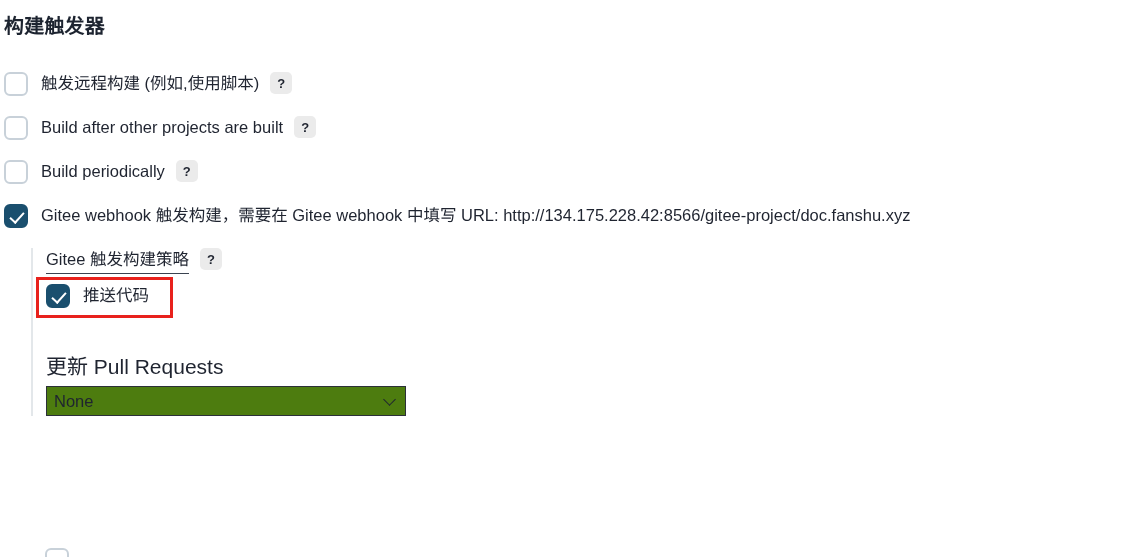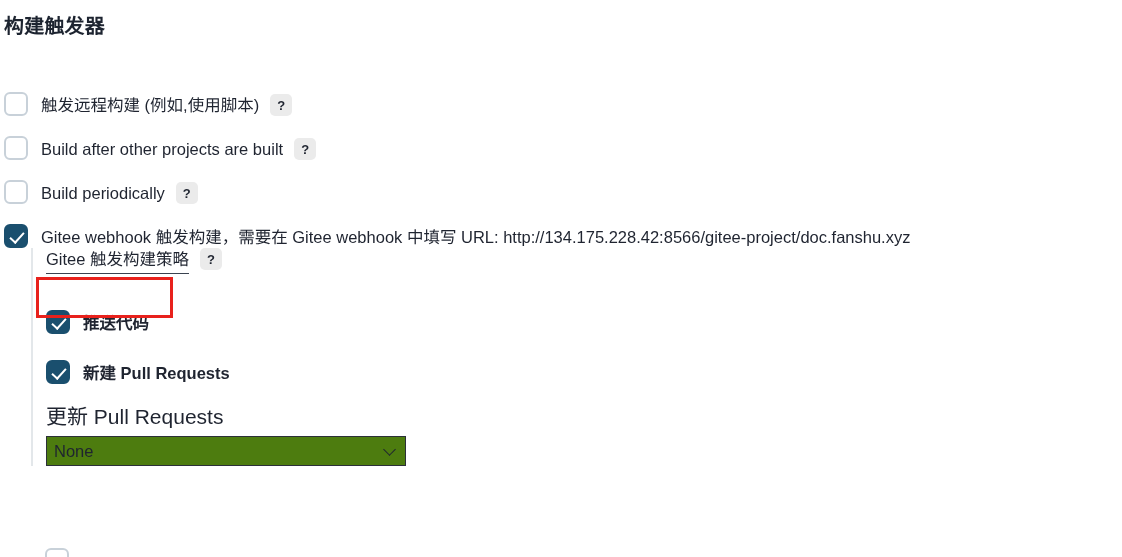--- a/index.html
+++ b/index.html
@@ -40,21 +40,21 @@
   
   .trigger-list {
     position: absolute;
     left: 4px;
     top: 72px;
     width: 1110px;
   }
 
   .row {
     display: flex;
-    align-items: flex-end;
+    align-items: flex-start;
     min-height: 44px;
   }
 
   .row-label {
     font-size: 16.5px;
     line-height: 22px;
     color: #1f2430;
     white-space: nowrap;
   }
 
@@ -126,21 +126,20 @@
     padding-bottom: 1px;
   }
   .nested-title-row {
     display: flex;
     height: 26px;
     margin-bottom: 10px;
   }
 
   .nested .row {
     min-height: 50px;
-    font-weight: bold;
   }
 
   
   .field-label {
     font-size: 21px;
     line-height: 22px;
     color: #1f2430;
     margin-top: 22px;
     margin-bottom: 8px;
   }
@@ -250,24 +249,20 @@
       <span class="nested-title">Gitee 触发构建策略</span>
       <span class="help">?</span>
     </div>
 
     <div class="row">
       <span class="cb checked"></span>
       <span class="row-label">推送代码</span>
     </div>
 
 
-    <div class="row">
-      <span class="cb checked"></span>
-      <span class="row-label">新建 Pull Requests</span>
-    </div>
 
     <div class="field-label">更新 Pull Requests</div>
 
     <div class="select-wrap">
       <div class="select-box">None</div>
       <span class="select-chevron"></span>
     </div>
 
   </div>
 

